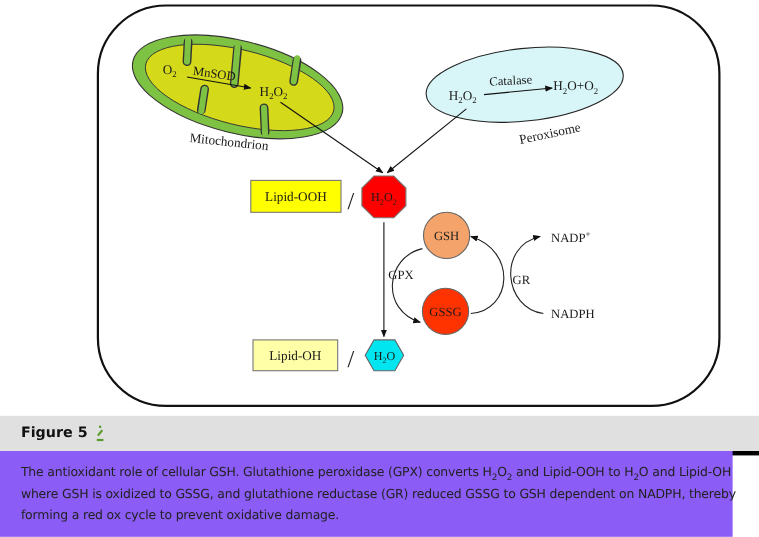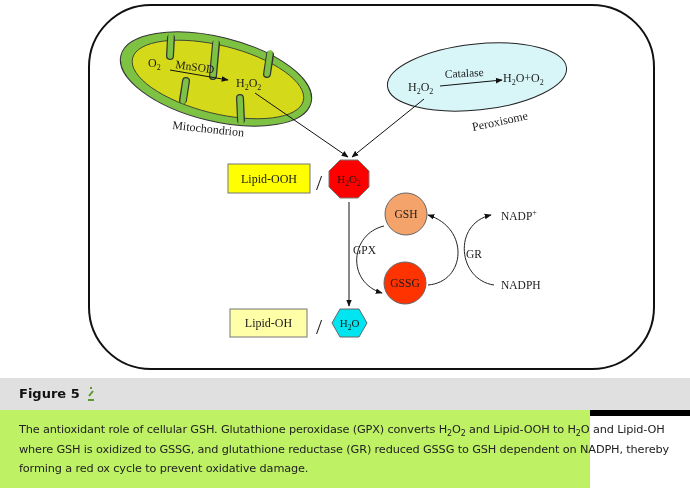--- a/index.html
+++ b/index.html
@@ -1,22 +1,22 @@
 <!DOCTYPE html>
 <html><head>
   <meta charset="utf-8">
   <style>
     html, body { margin: 0; padding: 0; background: #ffffff; }
     body { width: 690px; height: 488px; position: relative; overflow: hidden; font-family: "Liberation Serif", serif; }
     #diagram { position: absolute; left: 0; top: 0; width: 690px; height: 380px; }
     .svgtxt { font-family: "Liberation Serif", serif; fill: #1a1a1a; }
-    .cap-bar { position: absolute; left: 0; top: 378px; width: 690px; height: 32px; background: #e0e0e0; border-bottom: 6px solid #000000; }
+    .cap-bar { position: absolute; left: 0; top: 378px; width: 690px; height: 32px; background: #e0e0e0; border-bottom: 4px solid #000000; }
     .fig-label { position: absolute; left: 19px; top: 8px; font-family: "DejaVu Sans", sans-serif; font-weight: bold; font-size: 13px; color: #111; }
     .fig-icon { position: absolute; left: 87px; top: 8px; width: 8px; height: 16px; }
-    .cap-body { position: absolute; left: 0; top: 410px; width: 590px; height: 78px; background: #bef264; }
+    .cap-body { position: absolute; left: 0; top: 410px; width: 666px; height: 78px; background: #8b5cf6; }
     .cap-text { position: absolute; left: 19px; top: 10px; width: 665px; font-family: "DejaVu Sans", sans-serif; font-size: 11.3px; line-height: 19.5px; color: #222; letter-spacing: -0.15px; }
     .cap-text sub { font-size: 8px; vertical-align: -3px; line-height: 0; }
   </style>
 </head>
 <body>
 
 <svg id="diagram" viewBox="0 0 690 380" xmlns="http://www.w3.org/2000/svg">
   <defs>
     <marker id="arr" viewBox="0 0 10 10" refX="9" refY="5" markerWidth="7" markerHeight="7" orient="auto">
       <path d="M0,1 L10,5 L0,9 z" fill="#111"></path>

